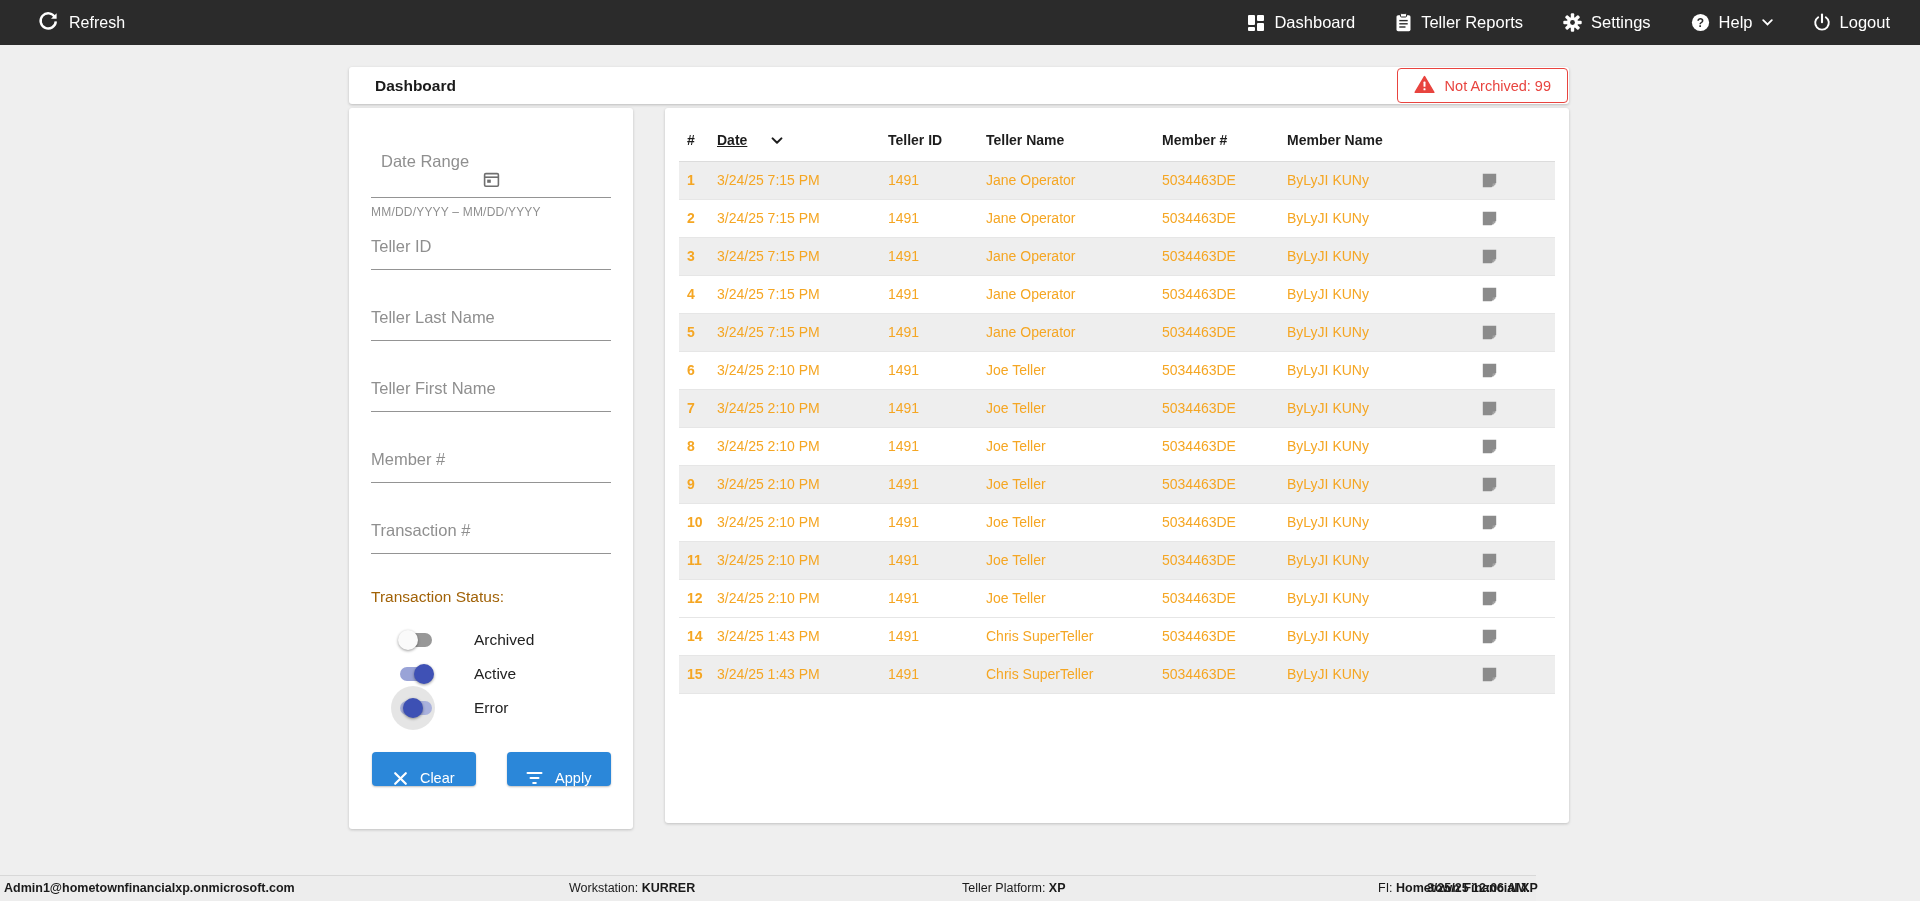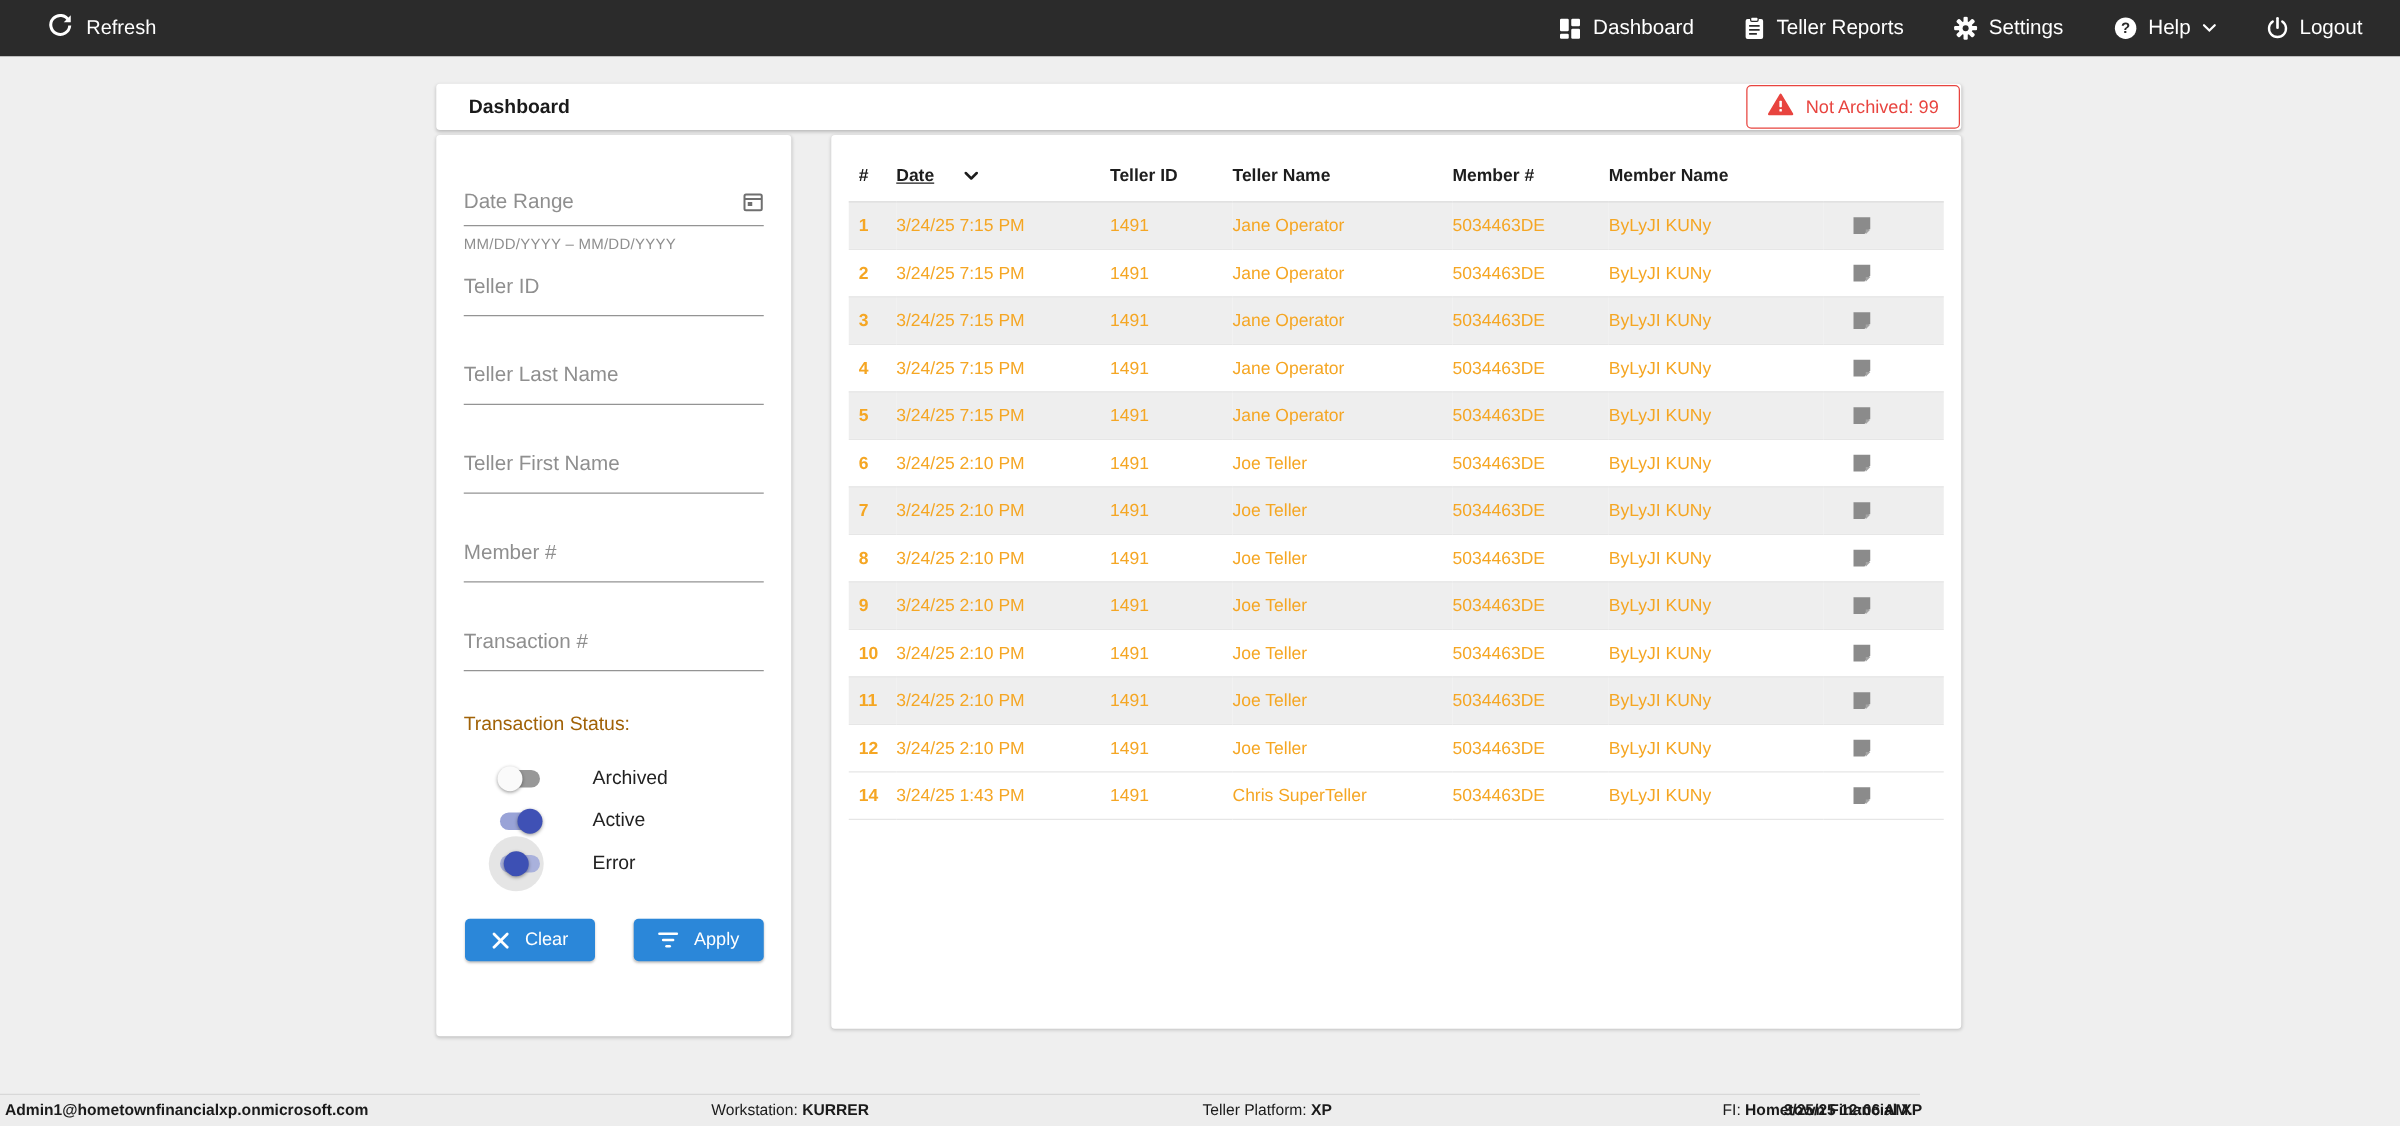--- a/index.html
+++ b/index.html
@@ -17,40 +17,40 @@
   .page-title { position:absolute; left:26px; top:0; line-height:37px; font-size:15.5px; font-weight:bold; color:#1a1a1a; }
   .alert-badge { position:absolute; right:1px; top:1px; height:35px; display:flex; align-items:center; gap:10px; padding:0 16px; background:#fff; border:1px solid #e8443f; border-radius:4px; cursor:pointer; }
   .alert-badge span { color:#e8443f; font-size:14.5px; }
 
   
   .filter-card { position:absolute; left:349px; top:108px; width:284px; height:721px; background:#fff; border-radius:3px; box-shadow:0 1px 3px rgba(0,0,0,.2); padding:0 22px; }
   .field { margin-top:36px; }
   .field input { width:100%; border:none; outline:none; border-bottom:1px solid #949494; font-size:16.5px; color:#222; padding:2px 0 13px 0; background:transparent; font-family:"Liberation Sans",sans-serif; }
   .field input::placeholder { color:#8f8f8f; opacity:1; }
   .daterange-block { margin-top:44px; }
-  .daterange-row { display:flex; align-items:center; border-bottom:1px solid #949494; padding-bottom:9px; }
+  .daterange-row { display:flex; align-items:center; border-bottom:1px solid #949494; padding-bottom:9px;flex-direction:column; }
   .daterange-row input { flex:1; border:none; outline:none; font-size:16.5px; color:#222; background:transparent; font-family:"Liberation Sans",sans-serif; }
   .daterange-row input::placeholder { color:#8f8f8f; opacity:1; }
   .cal-btn { background:none; border:none; cursor:pointer; padding:0; display:flex; }
   .hint { margin-top:7px; font-size:12px; color:#8f8f8f; letter-spacing:.2px; }
   .field-teller-id { margin-top:16px; }
   .status-label { margin-top:34px; font-size:15.5px; color:#a16207; }
   .toggle-group { margin-top:24px; margin-left:27px; display:flex; flex-direction:column; gap:14px; }
   .toggle-row { display:flex; align-items:center; gap:20px; height:20px; }
   .toggle-label { font-size:15.5px; color:#222;margin-left:20px; }
   .toggle { position:relative; width:36px; height:20px; cursor:pointer; flex:none; }
   .toggle .track { position:absolute; left:2px; top:3px; width:32px; height:14px; border-radius:7px; }
   .toggle .thumb { position:absolute; top:0; width:20px; height:20px; border-radius:50%; box-shadow:0 1px 3px rgba(0,0,0,.4); }
   .toggle .halo { display:none; position:absolute; width:44px; height:44px; border-radius:50%; background:rgba(0,0,0,.10); top:-12px; }
   .t-off .track { background:#989898; } .t-off .thumb { left:0; background:#fafafa; }
   .t-on .track { background:#99a3d7; } .t-on .thumb { left:16px; background:#3f51b5; }
   .t-on-focused .track { background:#a9b1dc; } .t-on-focused .thumb { left:5px; background:#3d50b4; }
   .t-on-focused .halo { display:block; left:-7px; }
   .btn-row { margin-top:34px; display:flex; }
-  .btn { height:34px; border:none; border-radius:4px; background:#2b87d9; color:#fff; font-size:14.5px; display:flex; align-items:center; justify-content:center; gap:12px; cursor:pointer; font-family:"Liberation Sans",sans-serif; box-shadow:0 1px 2px rgba(0,0,0,.25); }
+  .btn { height:34px; border:none; border-radius:4px; background:#2b87d9; color:#fff; font-size:14.5px; display:flex; align-items:flex-end; justify-content:center; gap:12px; cursor:pointer; font-family:"Liberation Sans",sans-serif; box-shadow:0 1px 2px rgba(0,0,0,.25); }
   .btn-clear { width:104px; margin-left:1px; }
   .btn-apply { width:105px; margin-left:31px; }
 
   
   .table-card { position:absolute; left:665px; top:108px; width:904px; height:715px; background:#fff; border-radius:3px; box-shadow:0 1px 3px rgba(0,0,0,.2); padding:12px 14px 0 14px; }
   table { border-collapse:collapse; width:876px; table-layout:fixed; }
   col.c-num{width:38px} col.c-date{width:171px} col.c-tid{width:98px} col.c-tname{width:176px} col.c-mnum{width:125px} col.c-mname{width:172px} col.c-icon{width:96px}
   thead th { text-align:left; font-size:14px; font-weight:bold; color:#1d1d1d; height:41px; border-bottom:1px solid #dcdcdc; cursor:pointer; }
   thead th:first-child { padding-left:8px; }
   th .sort-wrap { display:inline-flex; align-items:center; gap:24px;text-decoration:underline; }
@@ -481,20 +481,36 @@
     <td>ByLyJI KUNy</td>
     <td class="icon-cell">
       <span>
         <svg width="17" height="17" viewBox="0 0 17 17">
                 <path d="M1.8 1.8 h13.4 v8.8 l-4.6 4.6 H1.8 z" fill="#8b8b8b"></path>
                 <path d="M11.6 15.3 L15.3 11.6 H11.6 Z" fill="#a5a5a5"></path>
               </svg>
       </span>
     </td>
   </tr>
+        <tr class="alt">
+    <td>15</td>
+    <td>3/24/25 1:43 PM</td>
+    <td>1491</td>
+    <td>Chris SuperTeller</td>
+    <td>5034463DE</td>
+    <td>ByLyJI KUNy</td>
+    <td class="icon-cell">
+      <span>
+        <svg width="17" height="17" viewBox="0 0 17 17">
+                <path d="M1.8 1.8 h13.4 v8.8 l-4.6 4.6 H1.8 z" fill="#8b8b8b"></path>
+                <path d="M11.6 15.3 L15.3 11.6 H11.6 Z" fill="#a5a5a5"></path>
+              </svg>
+      </span>
+    </td>
+  </tr>
       </tbody>
   </table>
 
 </div>
 
 <div class="footer">
   <span class="fitem f-user">Admin1@hometownfinancialxp.onmicrosoft.com</span>
   <span class="fitem f-ws"><span>Workstation: </span><b>KURRER</b></span>
   <span class="fitem f-plat"><span>Teller Platform: </span><b>XP</b></span>
   <span class="fitem f-fi"><span>FI: </span><b>Hometown Financial XP</b></span>

